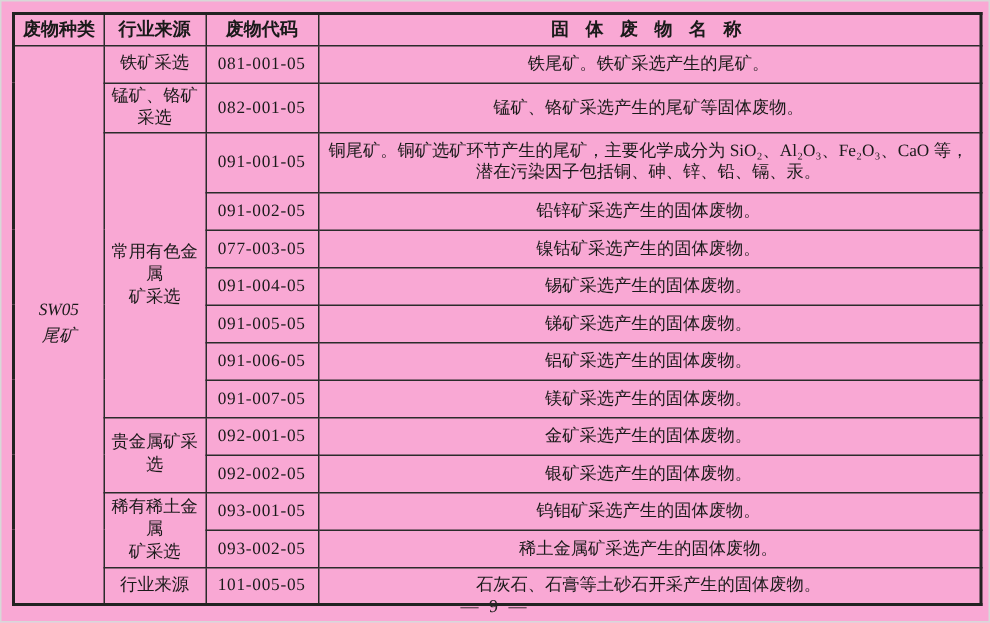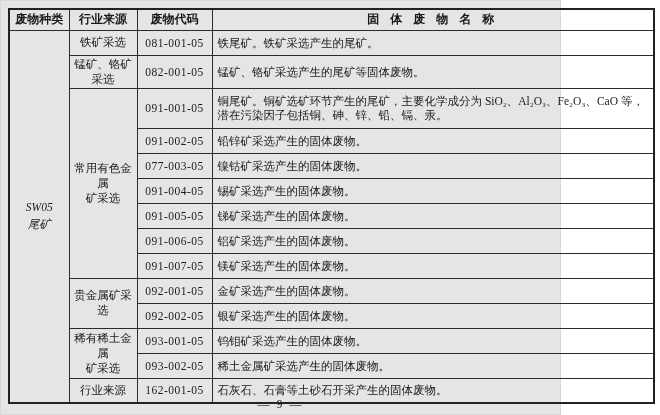--- a/index.html
+++ b/index.html
@@ -5,23 +5,23 @@
   html, body { margin:0; padding:0; }
   body {
     width:660px; height:415px;
     background:#ffffff;
     font-family:"Liberation Serif","DejaVu Serif",serif;
     color:#1a1a1a;
     overflow:hidden;
   }
   .page {
     position:relative;
-    width:561px; height:415px;
+    width:660px; height:415px;
     box-sizing:border-box;
-    background:#e5e5e5;
+    background:#f9a8d4;
     border:1px solid #d8d8d8;
   }
   table.waste {
     position:absolute;
     left:7px; top:7px;
     width:645px;
     border-collapse:collapse;
     table-layout:fixed;
     border:2px solid #222222;
   }
@@ -42,21 +42,21 @@
     font-size:11.5px;
     height:25px;
     padding:1px 3px;
     line-height:14px;
     vertical-align:middle;
   }
   .waste tr.tall td { height:40px; }
   td.cat  { text-align:center; line-height:17px;font-style:italic; }
   td.ind  { text-align:center; line-height:15px;margin-top:23px; }
   td.code { text-align:center; letter-spacing:0.5px; }
-  td.name { text-align:left; padding-left:5px; padding-right:6px; }
+  td.name { text-align:center; padding-left:5px; padding-right:6px; }
   .footer {
     position:absolute;
     left:0; bottom:2px;
     width:100%;
     text-align:center;
     font-size:12px;
     color:#222222;
     letter-spacing:2px;
   }
 </style>
@@ -133,19 +133,19 @@
           <td rowspan="2" class="ind">稀有稀土金属<br>矿采选</td>
           <td class="code">093-001-05</td>
           <td class="name">钨钼矿采选产生的固体废物。</td>
         </tr>
         <tr>
           <td class="code">093-002-05</td>
           <td class="name">稀土金属矿采选产生的固体废物。</td>
         </tr>
         <tr>
           <td rowspan="1" class="ind">行业来源</td>
-          <td class="code">162-001-05</td>
+          <td class="code">101-005-05</td>
           <td class="name">石灰石、石膏等土砂石开采产生的固体废物。</td>
         </tr>
       </tbody>
   </table>
   <div class="footer">— 9 —</div>
 </div>
 
 </body></html>

